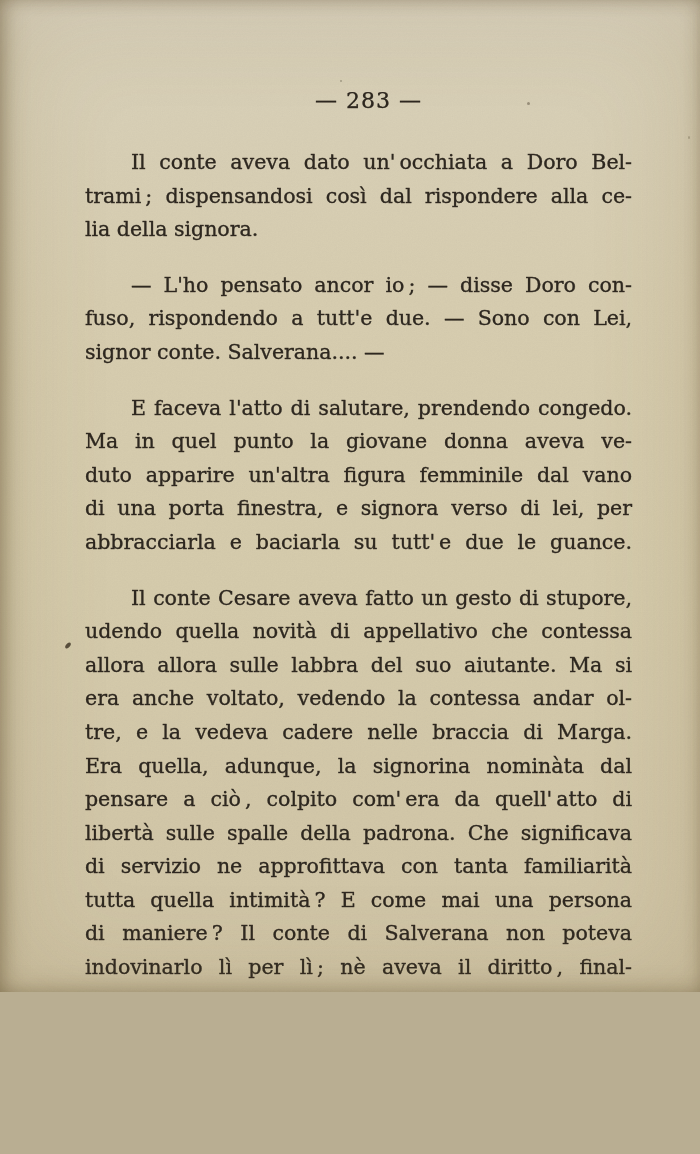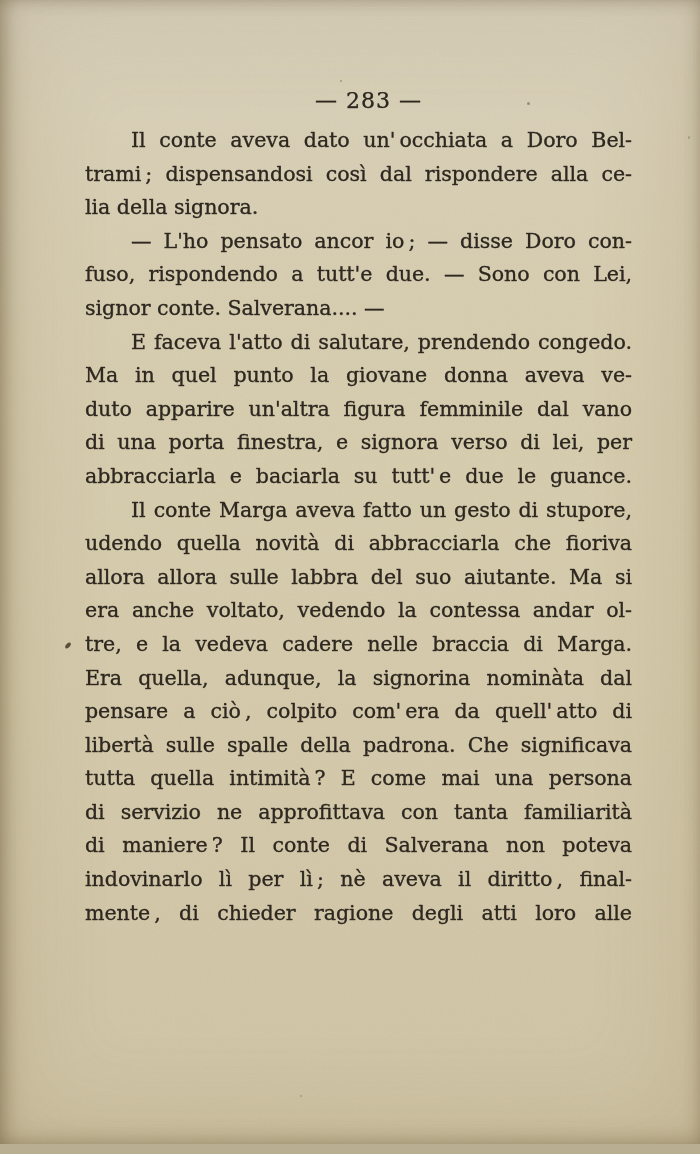--- a/index.html
+++ b/index.html
@@ -3,21 +3,21 @@
 <meta charset="utf-8">
 <style>
   html, body {
     margin: 0;
     padding: 0;
     background: #b9ae92;
   }
   .page {
     position: relative;
     width: 700px;
-    height: 1144px;
+    height: 992px;
     overflow: hidden;
     background:
       linear-gradient(180deg,
         #dbd4c1 0%,
         #d8d0b8 6%,
         #d7cdb0 30%,
         #d5cbac 60%,
         #d2c7a8 82%,
         #d0c5a6 100%);
     font-family: "DejaVu Serif", "Liberation Serif", serif;
@@ -65,21 +65,21 @@
     line-height: 33.6px;
     -webkit-text-stroke: 0.3px rgba(46, 40, 32, 0.85);
     text-shadow: 0.3px 0.4px 0.6px rgba(46, 40, 32, 0.28);
   }
   .line {
     text-align: justify;
     text-align-last: justify;
     text-justify: inter-word;
     white-space: normal;
   }
-  .line.indent { text-indent: 46px; }
+  .line.indent { text-indent: 46px; margin-top: 22px; }
   .line.short  { text-align-last: left; }
   
   .speck {
     position: absolute;
     background: rgba(62, 52, 36, 0.75);
     border-radius: 50%;
     pointer-events: none;
   }
   .speck.mark-tick {
     width: 4px;
@@ -117,30 +117,30 @@
     <div class="line">trami ; dispensandosi così dal rispondere alla ce-</div>
     <div class="line short">lia della signora.</div>
     <div class="line indent">— L'ho pensato ancor io ; — disse Doro con-</div>
     <div class="line">fuso, rispondendo a tutt'e due. — Sono con Lei,</div>
     <div class="line short">signor conte. Salverana.... —</div>
     <div class="line indent">E faceva l'atto di salutare, prendendo congedo.</div>
     <div class="line">Ma in quel punto la giovane donna aveva ve-</div>
     <div class="line">duto apparire un'altra figura femminile dal vano</div>
     <div class="line">di una porta finestra, e signora verso di lei, per</div>
     <div class="line">abbracciarla e baciarla su tutt' e due le guance.</div>
-    <div class="line indent">Il conte Marga aveva fatto un gesto di stupore,</div>
-    <div class="line">udendo quella novità di abbracciarla che fioriva</div>
+    <div class="line indent">Il conte Cesare aveva fatto un gesto di stupore,</div>
+    <div class="line">udendo quella novità di appellativo che contessa</div>
     <div class="line">allora allora sulle labbra del suo aiutante. Ma si</div>
     <div class="line">era anche voltato, vedendo la contessa andar ol-</div>
     <div class="line">tre, e la vedeva cadere nelle braccia di Marga.</div>
     <div class="line">Era quella, adunque, la signorina nominàta dal</div>
     <div class="line">pensare a ciò , colpito com' era da quell' atto di</div>
     <div class="line">libertà sulle spalle della padrona. Che significava</div>
+    <div class="line">di servizio ne approfittava con tanta familiarità</div>
     <div class="line">tutta quella intimità ? E come mai una persona</div>
-    <div class="line">di servizio ne approfittava con tanta familiarità</div>
     <div class="line">di maniere ? Il conte di Salverana non poteva</div>
     <div class="line">indovinarlo lì per lì ; nè aveva il diritto , final-</div>
     <div class="line">mente , di chieder ragione degli atti loro alle</div>
   </div>
 
   <div class="speck s1"></div>
   <div class="speck s2"></div>
   <div class="speck mark-tick s3"></div>
   <div class="speck s4"></div>
   <div class="speck s5"></div>

